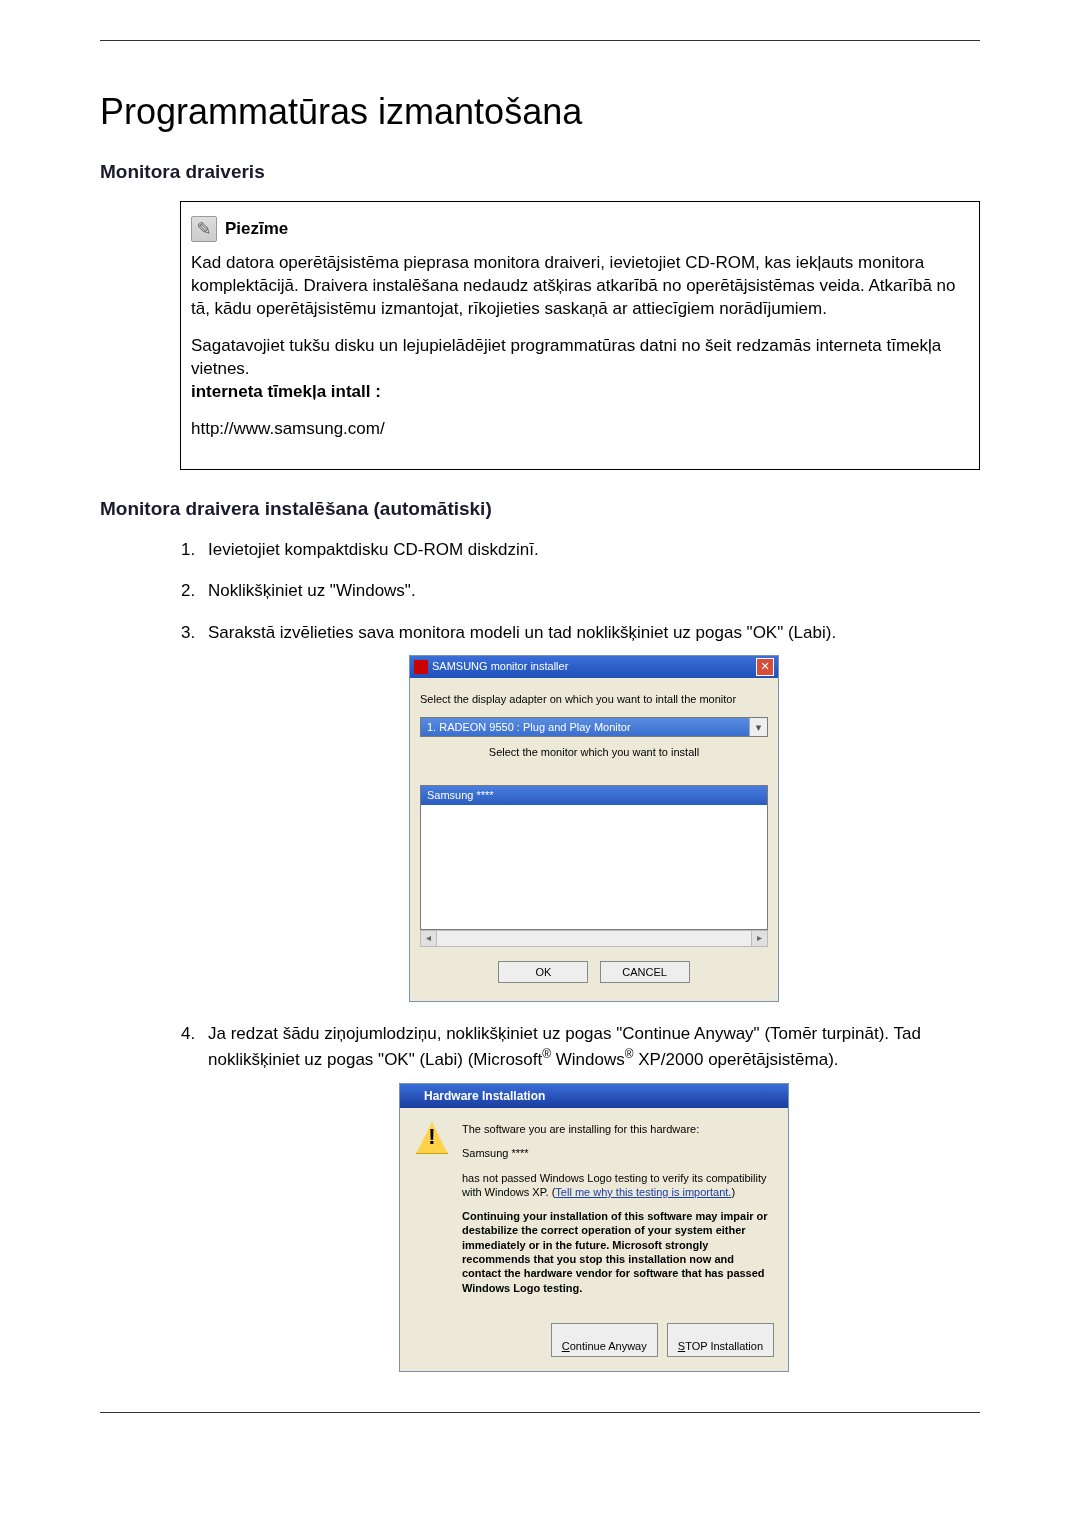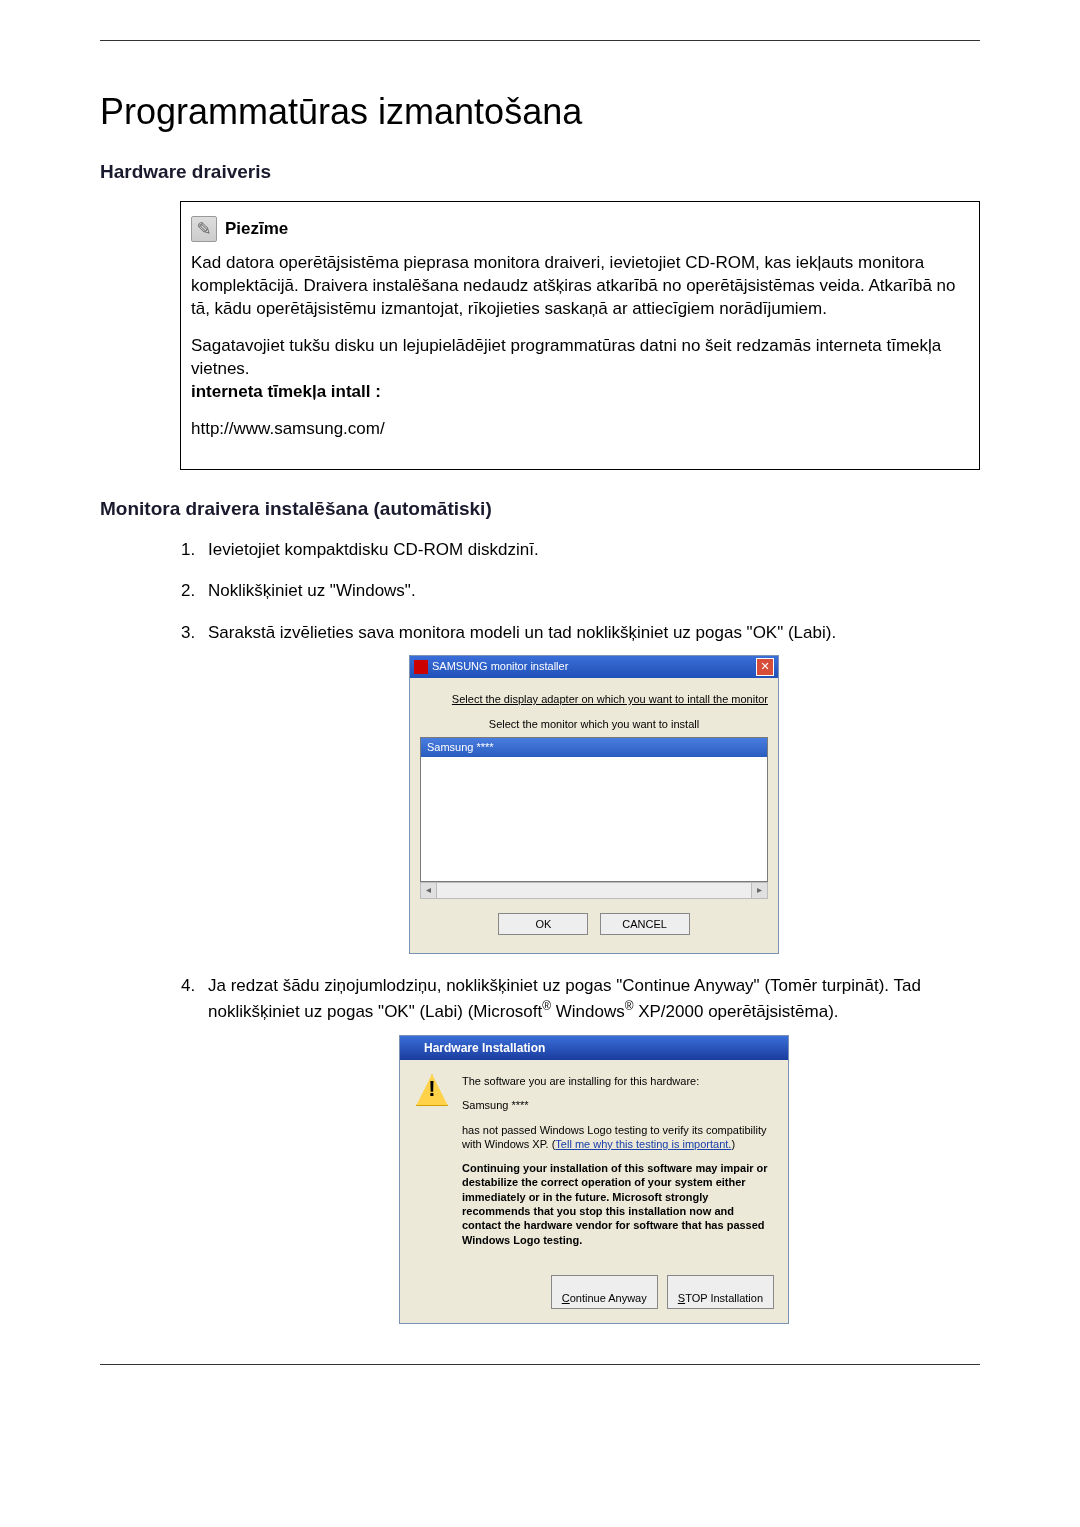--- a/index.html
+++ b/index.html
@@ -82,33 +82,33 @@
     .dialog1 .titlebar .tb-left { display: flex; align-items: center; gap: 4px; }
     .dialog1 .titlebar .tb-icon {
       width: 14px; height: 14px; background: #c00; display:inline-block;
     }
     .dialog1 .titlebar .close {
       width: 18px; height: 18px; background: #d64d3a; border: 1px solid #fff;
       color:#fff; display:flex; align-items:center; justify-content:center;
       font-size: 11px; cursor: pointer;
     }
     .dialog1 .body { padding: 8px 10px; }
-    .dialog1 .instr { text-align: right; color: #000; margin: 6px 0 10px 0; text-decoration: underline; }
+    .dialog1 .instr { text-align: left; color: #000; margin: 6px 0 10px 0; }
     .dialog1 .combo {
       display:flex; align-items:center;
       background: linear-gradient(to bottom, #5a8de0, #3a6ed0);
       color:#fff; height: 20px; border: 1px solid #7a7a7a;
     }
     .dialog1 .combo .sel { flex:1; padding: 0 6px; }
     .dialog1 .combo .arrow {
       width: 18px; height: 18px; background: #eee; color:#555;
       display:flex; align-items:center; justify-content:center;
       border-left: 1px solid #aaa;
     }
-    .dialog1 .instr2 { text-align: center; color: #000; margin: 8px 0 4px 0; }
+    .dialog1 .instr2 { text-align: center; color: #000; margin: 8px 0 24px 0; }
     .dialog1 .listbox {
       border: 1px solid #7a7a7a; background: #fff; height: 145px; overflow:hidden;
     }
     .dialog1 .listbox .selected {
       background: linear-gradient(to bottom, #4a7de0, #2a5cc0);
       color:#fff; padding: 2px 6px; font-size: 11px;
     }
     .dialog1 .scroll-h {
       display:flex; align-items:center; height:17px;
     }
@@ -157,21 +157,21 @@
     .dialog2 .buttons .btn .u { text-decoration: underline; }
     sup { font-size: 0.7em; }
   </style>
 </head>
 <body>
 
 <div class="top-rule"></div>
 
 <h1>Programmatūras izmantošana</h1>
 
-<h2 class="sub">Hardware draiveris</h2>
+<h2 class="sub">Monitora draiveris</h2>
 
 <div class="note-box">
   <div class="note-header">
     <span class="note-icon">✎</span>
     <span class="note-title">Piezīme</span>
   </div>
   <p>Kad datora operētājsistēma pieprasa monitora draiveri, ievietojiet CD-ROM, kas iekļauts monitora komplektācijā. Draivera instalēšana nedaudz atšķiras atkarībā no operētājsistēmas veida. Atkarībā no tā, kādu operētājsistēmu izmantojat, rīkojieties saskaņā ar attiecīgiem norādījumiem.</p>
   <p>
     <span>Sagatavojiet tukšu disku un lejupielādējiet programmatūras datni no šeit redzamās interneta tīmekļa vietnes.</span><br>
     <span class="label">interneta tīmekļa intall :</span>
@@ -190,20 +190,24 @@
     <div class="dialog1">
       <div class="titlebar">
         <span class="tb-left">
           <span class="tb-icon"></span>
           <span>SAMSUNG monitor installer</span>
         </span>
         <span class="close">✕</span>
       </div>
       <div class="body">
         <div class="instr">Select the display adapter on which you want to intall the monitor</div>
+        <div class="combo">
+          <span class="sel">1. RADEON 9550 : Plug and Play Monitor</span>
+          <span class="arrow">▾</span>
+        </div>
         <div class="instr2">Select the monitor which you want to install</div>
         <div class="listbox">
           <div class="selected">Samsung ****</div>
         </div>
         <div class="scroll-h">
           <span class="sbtn">◂</span>
           <span class="track"></span>
           <span class="sbtn">▸</span>
         </div>
         <div class="buttons">

